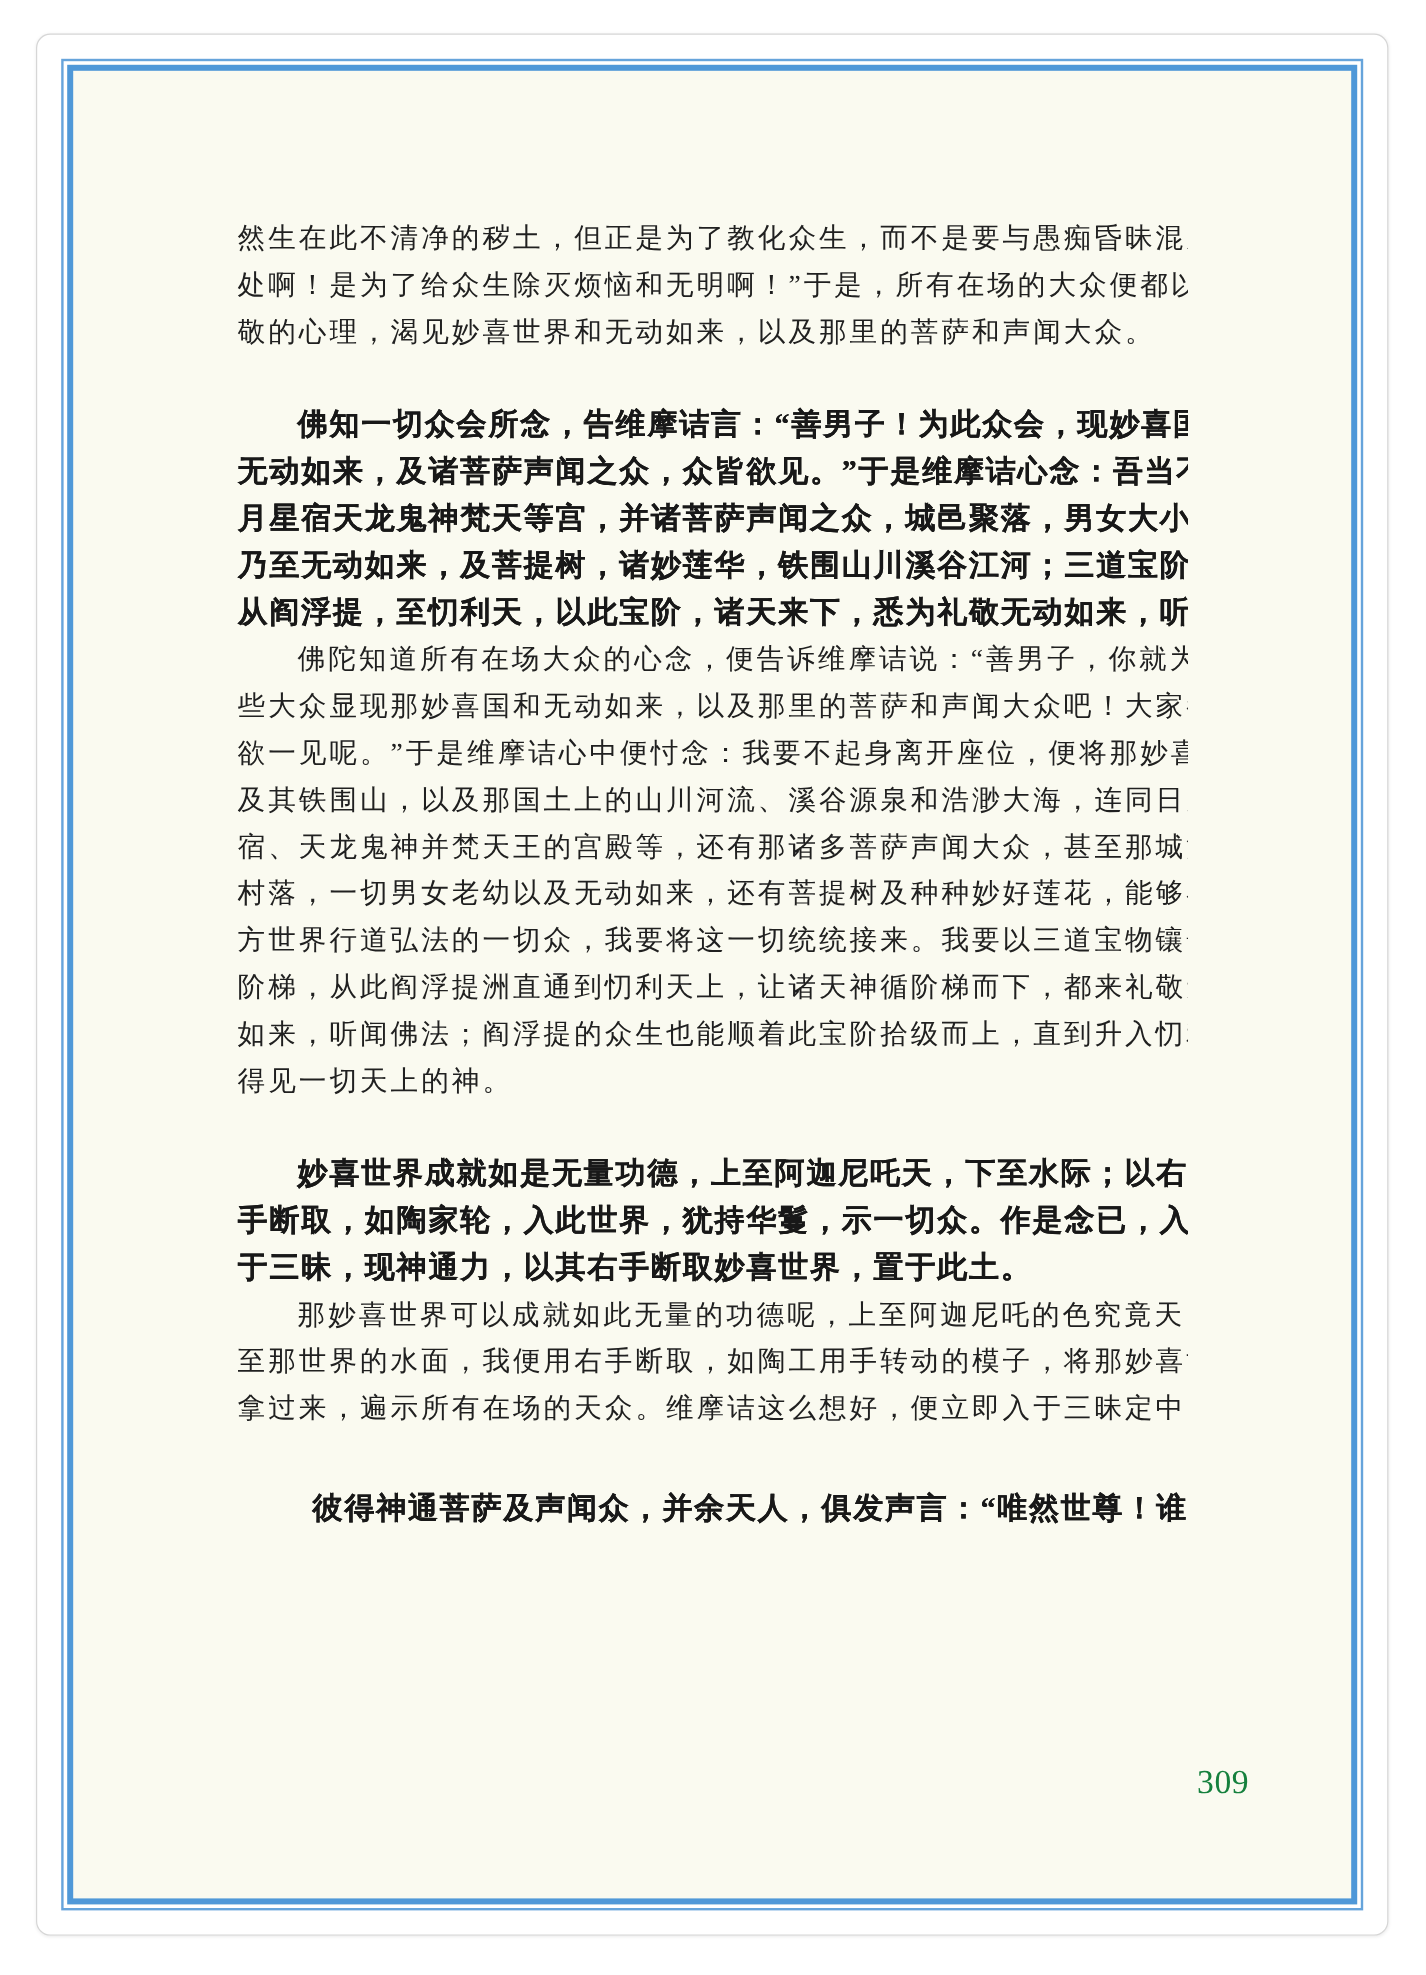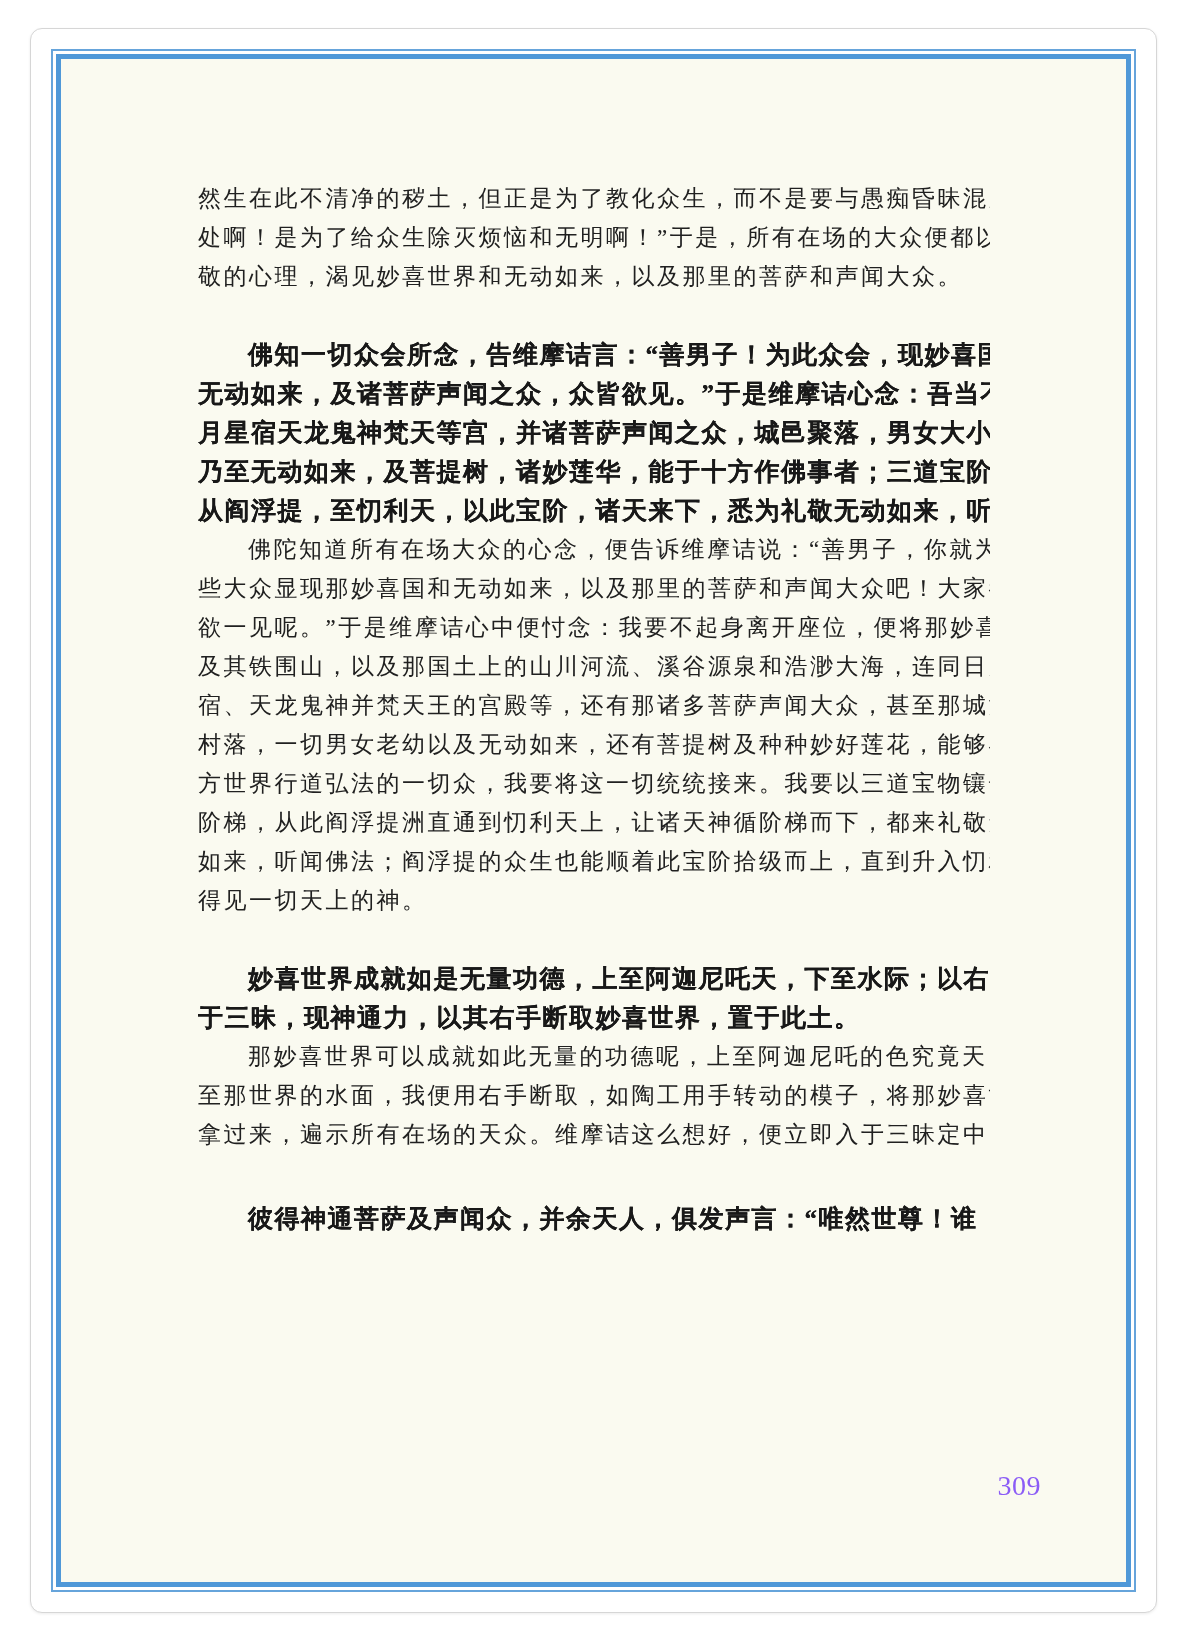--- a/index.html
+++ b/index.html
@@ -56,66 +56,67 @@
     text-shadow: 0 0 0.4px #181818;
   }
   .para.vernacular {
     font-weight: 400;
     font-size: 23px;
     line-height: 39px;
     letter-spacing: 2.5px;
     color: #202020;
   }
   .para.gap-before { margin-top: 39px; }
-  .para.gap-before-lg { margin-top: 45px; }
+  .para.gap-before-lg { margin-top: 45px; text-align: right; }
   .line.indent { text-indent: 50px; }
   .page-number {
     position: absolute;
     top: 1440px;
     right: 115px;
     font-size: 28px;
     line-height: 34px;
-    color: #8b5cf6;
+    color: #15803d;
     letter-spacing: 0.5px;
     font-family: "Liberation Serif", serif;
   }
 </style>
 </head>
 <body>
 
 <div class="page-card">
   <div class="frame-outer">
     <div class="frame-inner">
       <div>
           <div class="para vernacular">
             <div class="line">然生在此不清净的秽土，但正是为了教化众生，而不是要与愚痴昏昧混居杂</div>
             <div class="line">处啊！是为了给众生除灭烦恼和无明啊！”于是，所有在场的大众便都以崇</div>
             <div class="line">敬的心理，渴见妙喜世界和无动如来，以及那里的菩萨和声闻大众。</div>
           </div>
           <div class="para classical gap-before">
             <div class="line indent">佛知一切众会所念，告维摩诘言：“善男子！为此众会，现妙喜国</div>
             <div class="line">无动如来，及诸菩萨声闻之众，众皆欲见。”于是维摩诘心念：吾当不</div>
             <div class="line">月星宿天龙鬼神梵天等宫，并诸菩萨声闻之众，城邑聚落，男女大小，</div>
-            <div class="line">乃至无动如来，及菩提树，诸妙莲华，能于十方作佛事者；三道宝阶</div>
+            <div class="line">乃至无动如来，及菩提树，诸妙莲华，铁围山川溪谷江河；三道宝阶</div>
             <div class="line">从阎浮提，至忉利天，以此宝阶，诸天来下，悉为礼敬无动如来，听</div>
           </div>
           <div class="para vernacular">
             <div class="line indent">佛陀知道所有在场大众的心念，便告诉维摩诘说：“善男子，你就为这</div>
             <div class="line">些大众显现那妙喜国和无动如来，以及那里的菩萨和声闻大众吧！大家都渴</div>
             <div class="line">欲一见呢。”于是维摩诘心中便忖念：我要不起身离开座位，便将那妙喜国</div>
             <div class="line">及其铁围山，以及那国土上的山川河流、溪谷源泉和浩渺大海，连同日月星</div>
             <div class="line">宿、天龙鬼神并梵天王的宫殿等，还有那诸多菩萨声闻大众，甚至那城池和</div>
             <div class="line">村落，一切男女老幼以及无动如来，还有菩提树及种种妙好莲花，能够在十</div>
             <div class="line">方世界行道弘法的一切众，我要将这一切统统接来。我要以三道宝物镶嵌的</div>
             <div class="line">阶梯，从此阎浮提洲直通到忉利天上，让诸天神循阶梯而下，都来礼敬无动</div>
             <div class="line">如来，听闻佛法；阎浮提的众生也能顺着此宝阶拾级而上，直到升入忉利天上，</div>
             <div class="line">得见一切天上的神。</div>
           </div>
           <div class="para classical gap-before">
             <div class="line indent">妙喜世界成就如是无量功德，上至阿迦尼吒天，下至水际；以右</div>
+            <div class="line">手断取，如陶家轮，入此世界，犹持华鬘，示一切众。作是念已，入</div>
             <div class="line">于三昧，现神通力，以其右手断取妙喜世界，置于此土。</div>
           </div>
           <div class="para vernacular">
             <div class="line indent">那妙喜世界可以成就如此无量的功德呢，上至阿迦尼吒的色究竟天，下</div>
             <div class="line">至那世界的水面，我便用右手断取，如陶工用手转动的模子，将那妙喜世界</div>
             <div class="line">拿过来，遍示所有在场的天众。维摩诘这么想好，便立即入于三昧定中，显</div>
           </div>
           <div class="para classical gap-before-lg">
             <div class="line indent">彼得神通菩萨及声闻众，并余天人，俱发声言：“唯然世尊！谁</div>
           </div>

